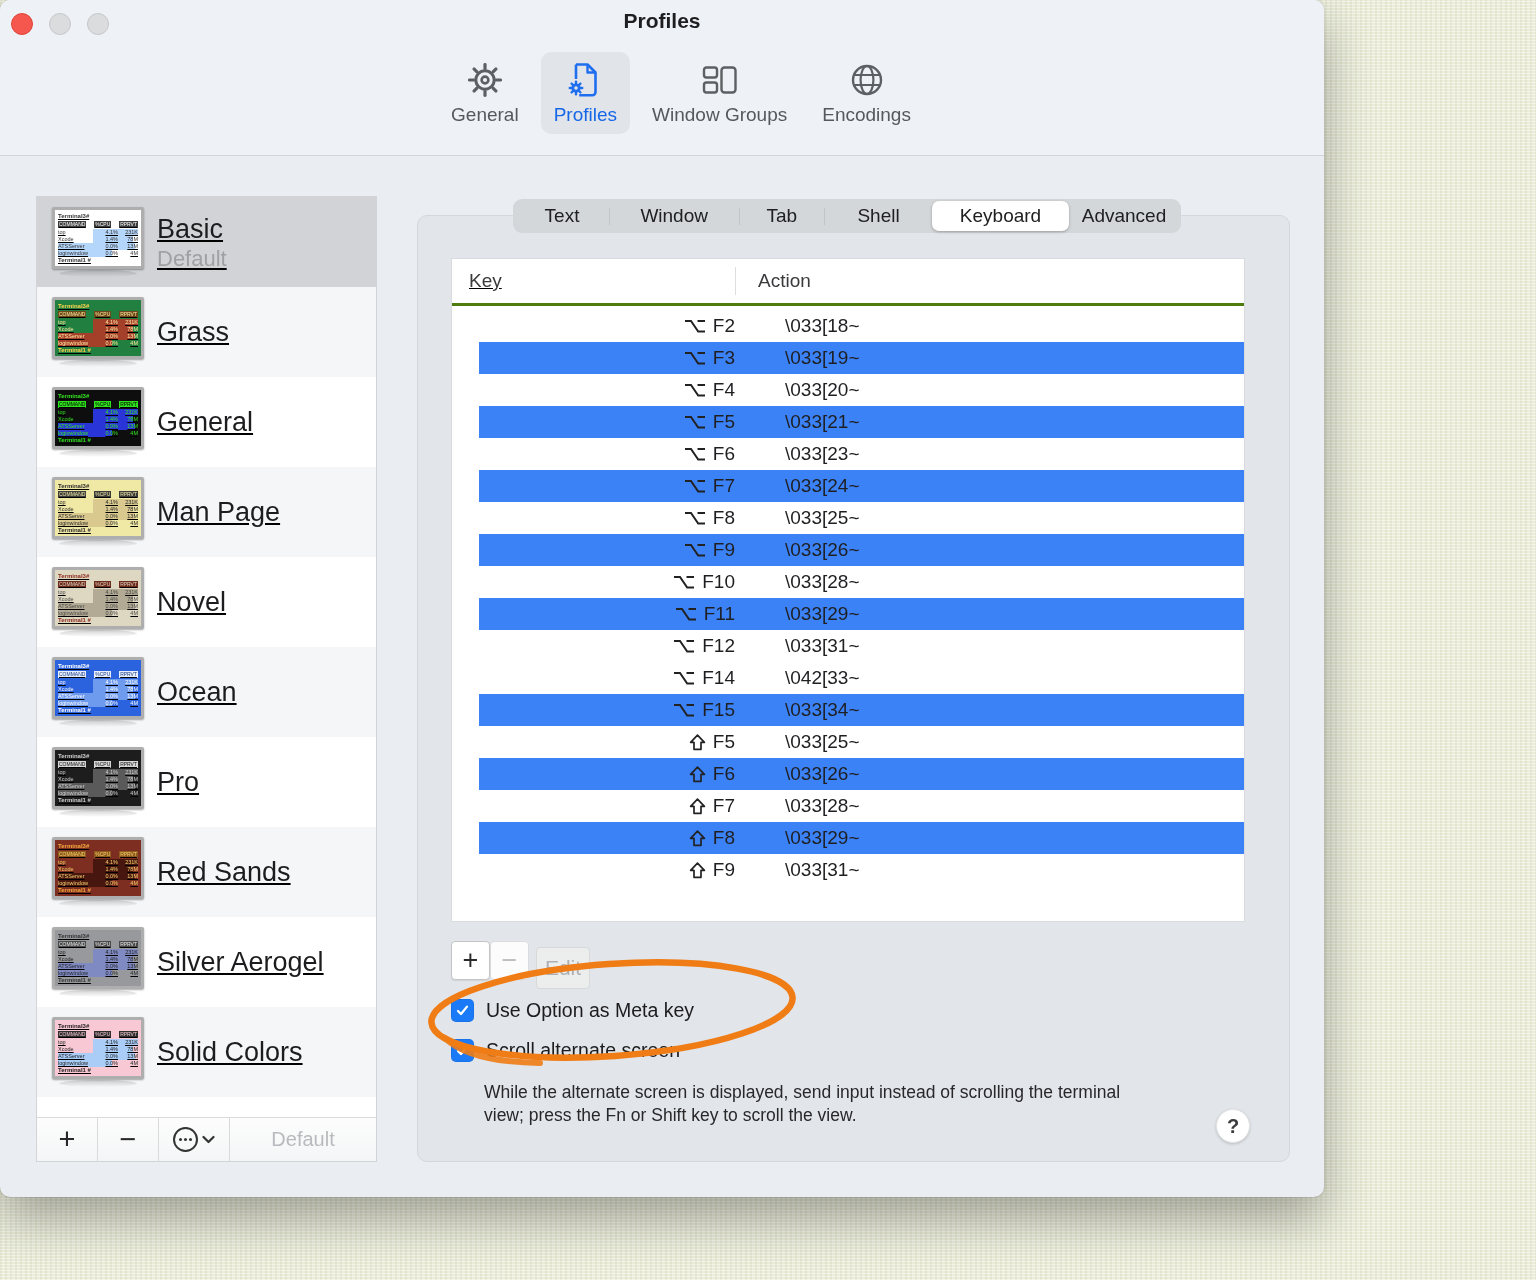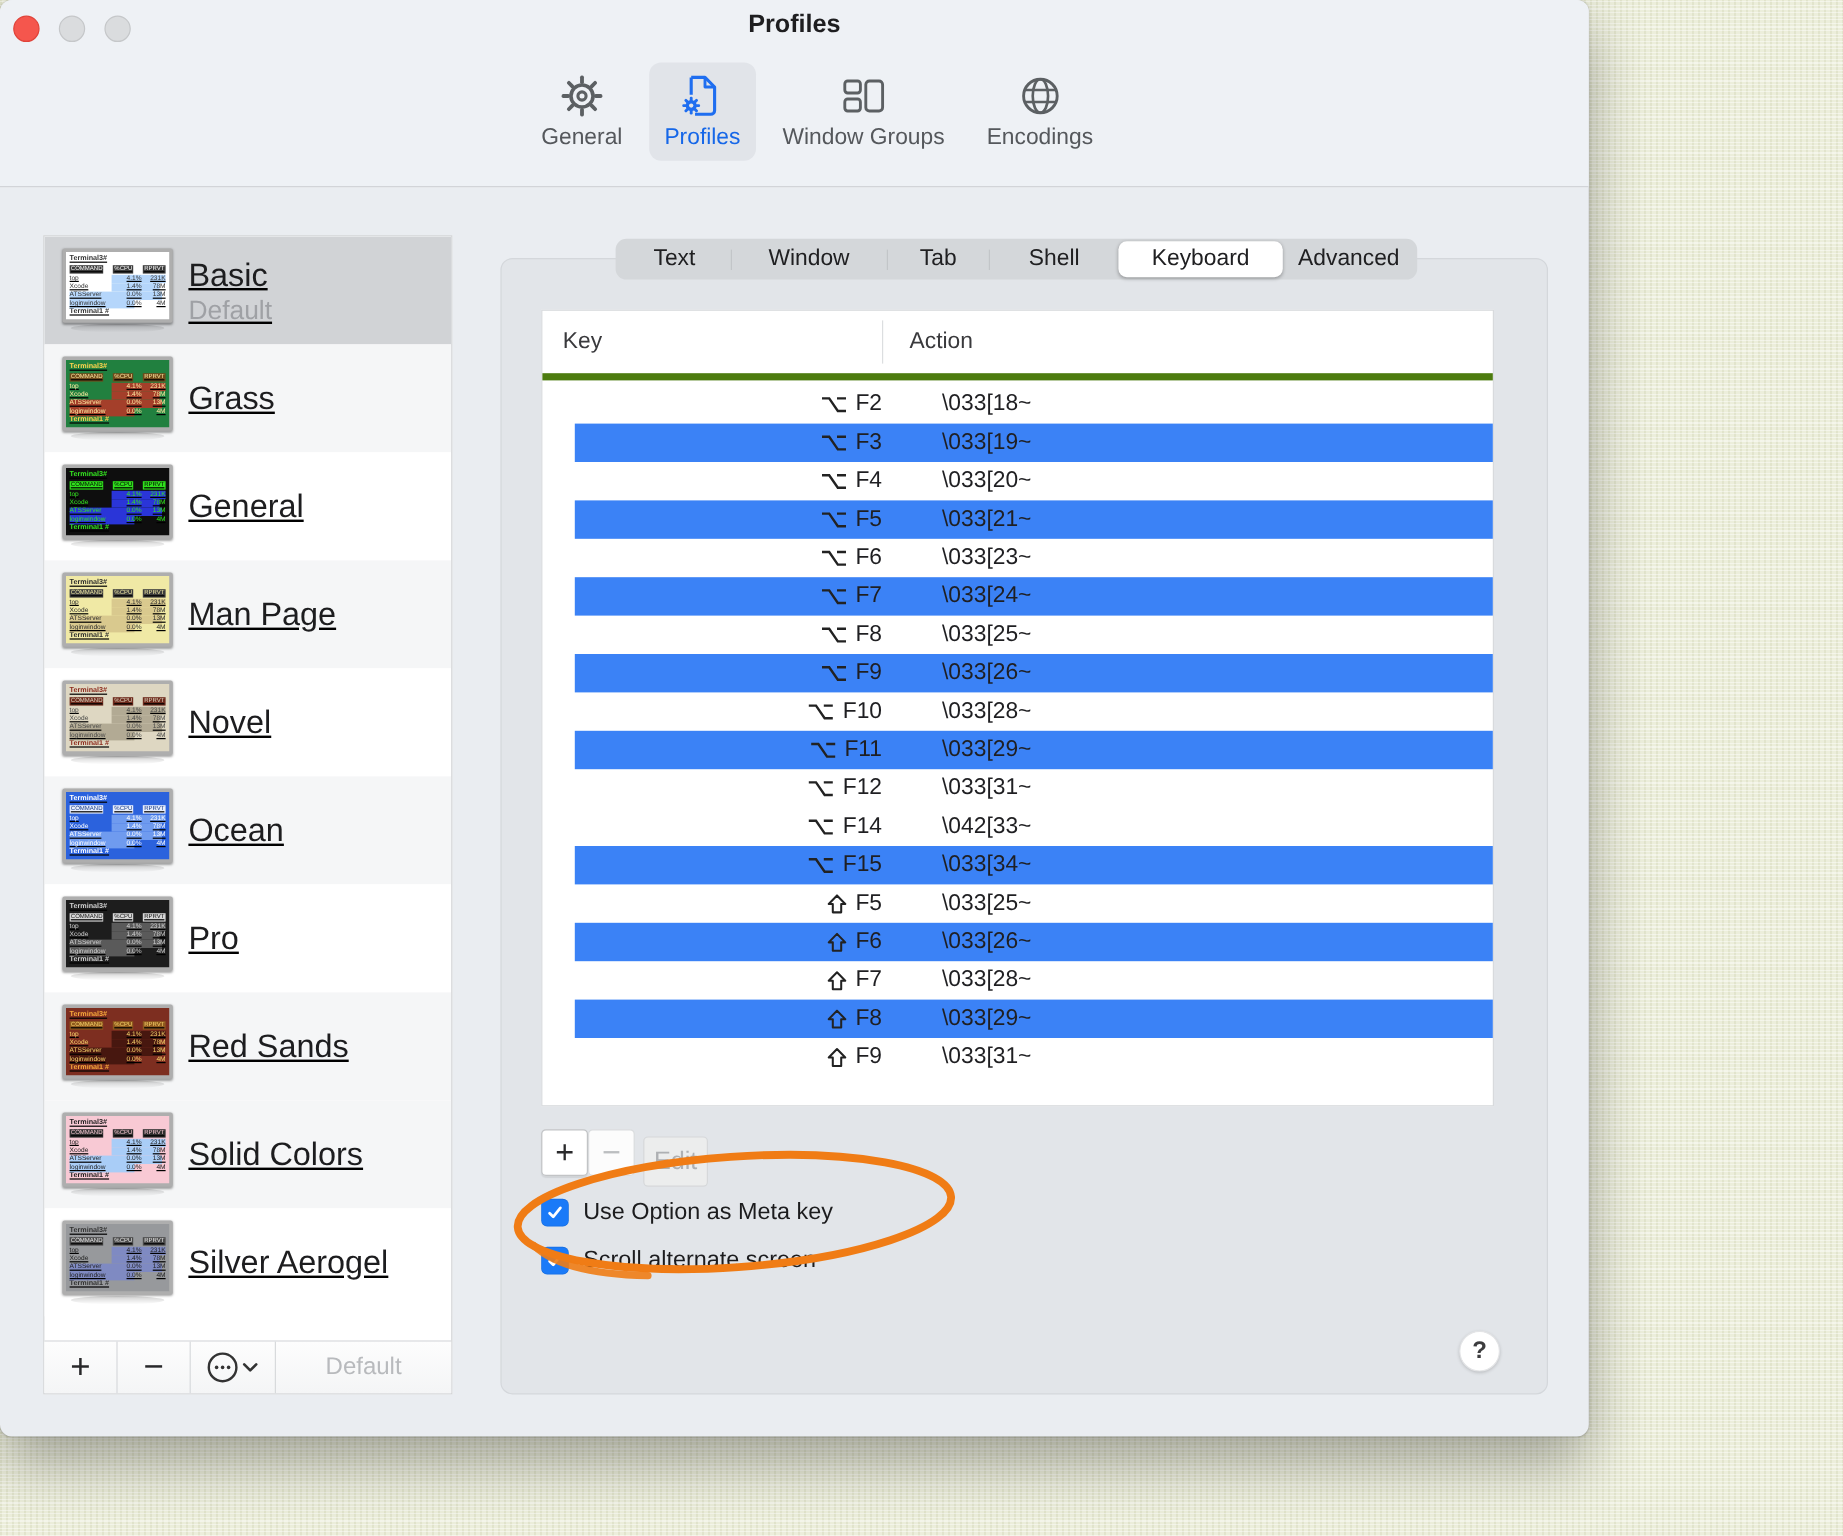--- a/index.html
+++ b/index.html
@@ -65,21 +65,21 @@
   .groupbox{position:absolute;left:417px;top:215px;width:873px;height:947px;background:#e2e5e9;
     border:1px solid #d4d7db;border-radius:10px;}
   .tabs{position:absolute;left:513px;top:199px;width:668px;height:34px;background:#d4d7da;border-radius:9px;
     display:flex;align-items:center;padding:2px;}
   .tseg{position:relative;flex:0 0 auto;height:30px;display:flex;align-items:center;justify-content:center;
     font-size:19px;color:#202022;border-radius:7px;}
   .tseg.sel{background:#ffffff;box-shadow:0 1px 3px rgba(0,0,0,.28);}
   .tsep{width:1px;height:17px;background:#c2c5c8;}
   
   .ktable{position:absolute;left:451px;top:258px;width:794px;height:664px;background:#fff;border:1px solid #d8dadd;}
-  .khead{height:58px;display:flex;align-items:center;border-bottom:6px solid #4d7c0f;position:relative;}
+  .khead{height:47px;display:flex;align-items:center;border-bottom:3px solid #4d7c0f;position:relative;text-decoration:underline;}
   .khead .h1{padding-left:17px;font-size:19px;color:#3a3a3d;}
   .khead .h2{position:absolute;left:306px;font-size:19px;color:#3a3a3d;}
   .khead .hsep{position:absolute;left:283px;top:8px;bottom:8px;width:1px;background:#dcdee0;}
   .krows{padding-top:4px;padding-left:27px;}
   .krow{height:32px;display:flex;align-items:center;font-size:19px;color:#1f1f22;}
   .krow.alt{background:#3b82f6;}
   .kcell{width:283px;display:flex;align-items:center;justify-content:flex-end;padding-right:27px;gap:7px;}
   .kcell svg{display:block;}
   .acell{padding-left:23px;}
   
@@ -514,20 +514,63 @@
                 <div class="t-prompt">Terminal1 #</div>
       </div>
       <div class="reflect"></div>
     </div>
     <div class="plabels">
       <div class="pname">Red Sands</div>
 
     </div>
   </div>
 
+  <div class="prow">
+    <div class="thumbwrap">
+      <div class="thumb" style="--tbg: #97999c; --tfg: #1f1f1f; --ttl: #333333; --thl: #7f8ac2; --tchip: #4a4a4a; --tchipfg: #e8e8e8;">
+        <div class="t-title">Terminal3#</div>
+        <div class="t-chips">
+                  <span>COMMAND</span>
+                  <span>%CPU</span>
+                  <span>RPRVT</span>
+                </div>
+        <div class="t-row">
+                  <span class="hl"></span>
+                  <span class="nm">top</span>
+                  <span class="v1">4.1%</span>
+                  <span class="v2">231K</span>
+                </div>
+                <div class="t-row">
+                  <span class="hl"></span>
+                  <span class="nm">Xcode</span>
+                  <span class="v1">1.4%</span>
+                  <span class="v2">78M</span>
+                </div>
+                <div class="t-row">
+                  <span class="hl"></span>
+                  <span class="nm">ATSServer</span>
+                  <span class="v1">0.0%</span>
+                  <span class="v2">13M</span>
+                </div>
+                <div class="t-row">
+                  <span class="hl"></span>
+                  <span class="nm">loginwindow</span>
+                  <span class="v1">0.0%</span>
+                  <span class="v2">4M</span>
+                </div>
+                <div class="t-prompt">Terminal1 #</div>
+      </div>
+      <div class="reflect"></div>
+    </div>
+    <div class="plabels">
+      <div class="pname">Silver Aerogel</div>
+
+    </div>
+  </div>
+
   <div class="prow alt">
     <div class="thumbwrap">
       <div class="thumb" style="--tbg: #f8c9d4; --tfg: #1c1c1c; --ttl: #1c1c1c; --thl: #a9cdf7; --tchip: #2e2e2e; --tchipfg: #f8c9d4;">
         <div class="t-title">Terminal3#</div>
         <div class="t-chips">
                   <span>COMMAND</span>
                   <span>%CPU</span>
                   <span>RPRVT</span>
                 </div>
         <div class="t-row">
@@ -553,63 +596,20 @@
                   <span class="nm">loginwindow</span>
                   <span class="v1">0.0%</span>
                   <span class="v2">4M</span>
                 </div>
                 <div class="t-prompt">Terminal1 #</div>
       </div>
       <div class="reflect"></div>
     </div>
     <div class="plabels">
       <div class="pname">Solid Colors</div>
-
-    </div>
-  </div>
-
-  <div class="prow">
-    <div class="thumbwrap">
-      <div class="thumb" style="--tbg: #97999c; --tfg: #1f1f1f; --ttl: #333333; --thl: #7f8ac2; --tchip: #4a4a4a; --tchipfg: #e8e8e8;">
-        <div class="t-title">Terminal3#</div>
-        <div class="t-chips">
-                  <span>COMMAND</span>
-                  <span>%CPU</span>
-                  <span>RPRVT</span>
-                </div>
-        <div class="t-row">
-                  <span class="hl"></span>
-                  <span class="nm">top</span>
-                  <span class="v1">4.1%</span>
-                  <span class="v2">231K</span>
-                </div>
-                <div class="t-row">
-                  <span class="hl"></span>
-                  <span class="nm">Xcode</span>
-                  <span class="v1">1.4%</span>
-                  <span class="v2">78M</span>
-                </div>
-                <div class="t-row">
-                  <span class="hl"></span>
-                  <span class="nm">ATSServer</span>
-                  <span class="v1">0.0%</span>
-                  <span class="v2">13M</span>
-                </div>
-                <div class="t-row">
-                  <span class="hl"></span>
-                  <span class="nm">loginwindow</span>
-                  <span class="v1">0.0%</span>
-                  <span class="v2">4M</span>
-                </div>
-                <div class="t-prompt">Terminal1 #</div>
-      </div>
-      <div class="reflect"></div>
-    </div>
-    <div class="plabels">
-      <div class="pname">Silver Aerogel</div>
 
     </div>
   </div>
 </div>
       <div class="pbar">
         <div class="pcell add">+</div>
         <div class="pcell rem">−</div>
         <div class="pcell menu">
           <span class="circ">
               <i></i>
@@ -873,20 +873,21 @@
     </div>
     <div class="cbrow" style="top:1039px">
       <span class="box">
         <svg width="15" height="15" viewBox="0 0 15 15">
           <path d="M3 8 L6 11 L12 3.6" fill="none" stroke="#fff" stroke-width="2.3" stroke-linecap="round" stroke-linejoin="round"></path>
         </svg>
       </span>
       <span class="cl">Scroll alternate screen</span>
     </div>
 
+    <div class="helptext">While the alternate screen is displayed, send input instead of scrolling the terminal view; press the Fn or Shift key to scroll the view.</div>
     <div class="helpbtn">?</div>
 
     <svg class="annot" viewBox="0 0 1324 1197">
       <ellipse cx="612" cy="1010" rx="181" ry="46" transform="rotate(-4 612 1010)" fill="none" stroke="#f07c15" stroke-width="6.5" stroke-linecap="round"></ellipse>
       <path d="M445 1038 Q 470 1062 540 1063" fill="none" stroke="#f07c15" stroke-width="6" stroke-linecap="round" opacity="0.9"></path>
     </svg>
   </div>
 </div>
 
 </body></html>

